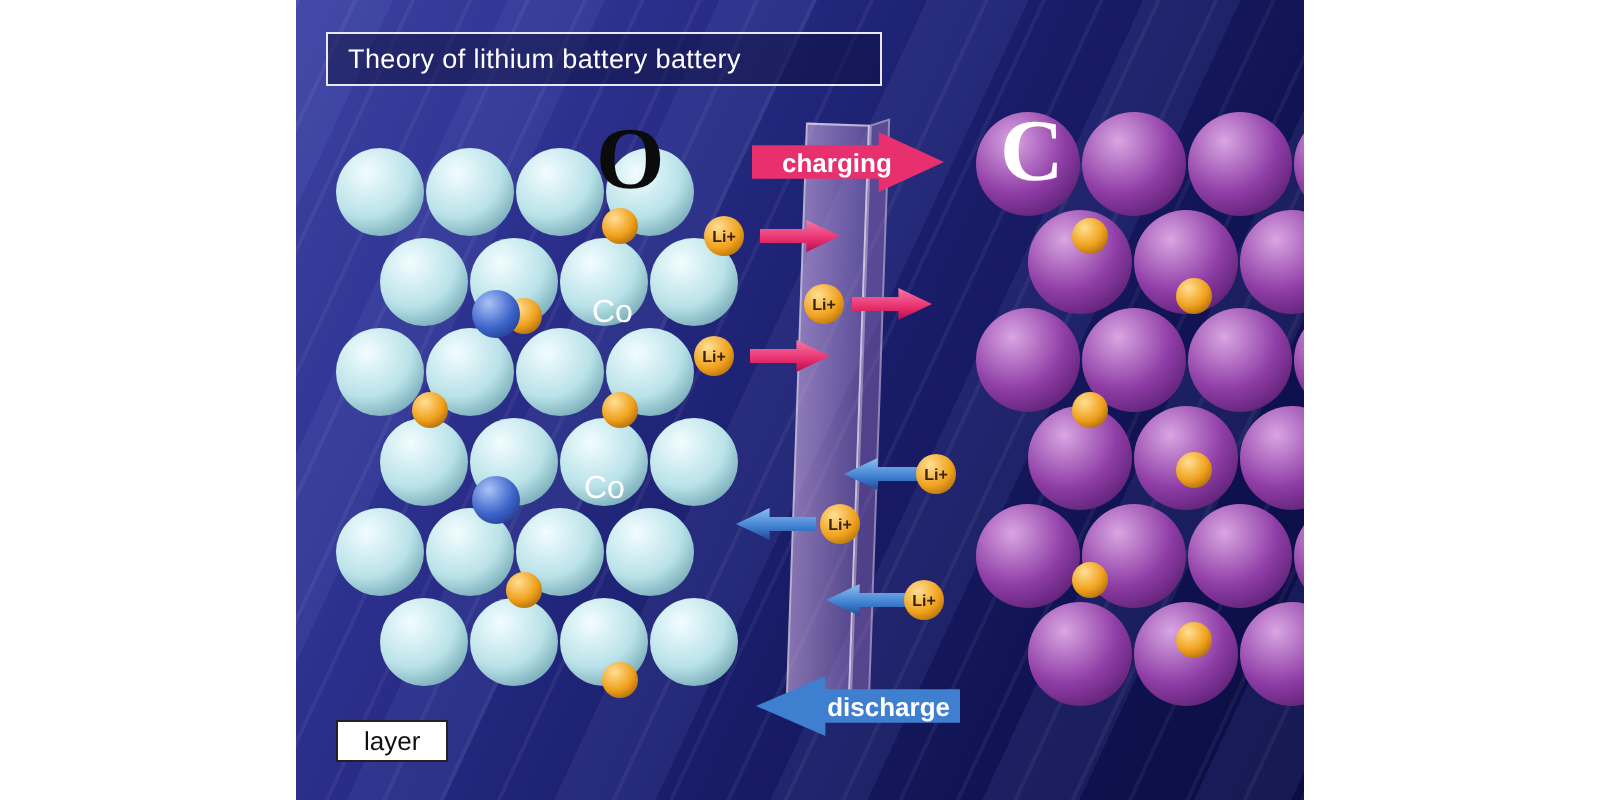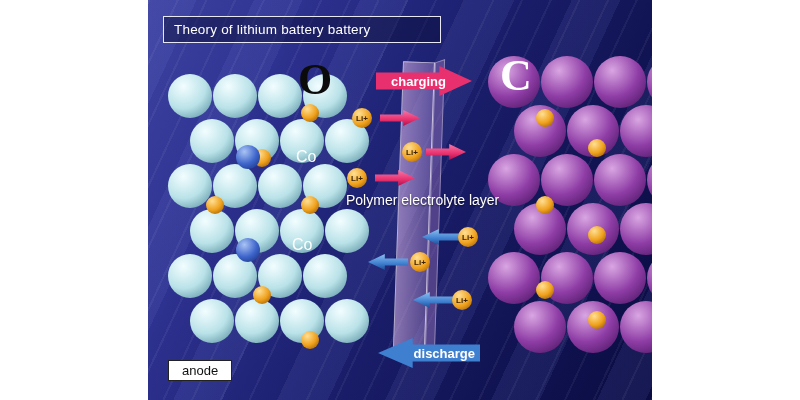--- a/index.html
+++ b/index.html
@@ -145,21 +145,20 @@
     <div class="sym c">C</div>
 
     <div class="co-label one">Co</div>
     <div class="co-label two">Co</div>
 
     <div class="slab">
       <div class="front"></div>
       <div class="side"></div>
     </div>
 
-    <div class="electrolyte-label">Polymer electrolyte layer</div>
 
     <div class="banner charging">
       <span>charging</span>
     </div>
     <div class="banner discharge">
       <span>discharge</span>
     </div>
 
     <div class="ion" style="left:204px;top:108px">Li+</div>
     <div class="arr right" style="left:232px;top:110px"></div>
@@ -169,17 +168,17 @@
     <div class="arr right" style="left:227px;top:170px"></div>
 
     <div class="arr left" style="left:274px;top:229px"></div>
     <div class="ion" style="left:310px;top:227px">Li+</div>
     <div class="arr left" style="left:220px;top:254px"></div>
     <div class="ion" style="left:262px;top:252px">Li+</div>
     <div class="arr left" style="left:265px;top:292px"></div>
     <div class="ion" style="left:304px;top:290px">Li+</div>
 
     <div class="node-box anode">
-      <span>anode</span>
+      <span>layer</span>
     </div>
 
   </div>
 </div>
 
 </body></html>

